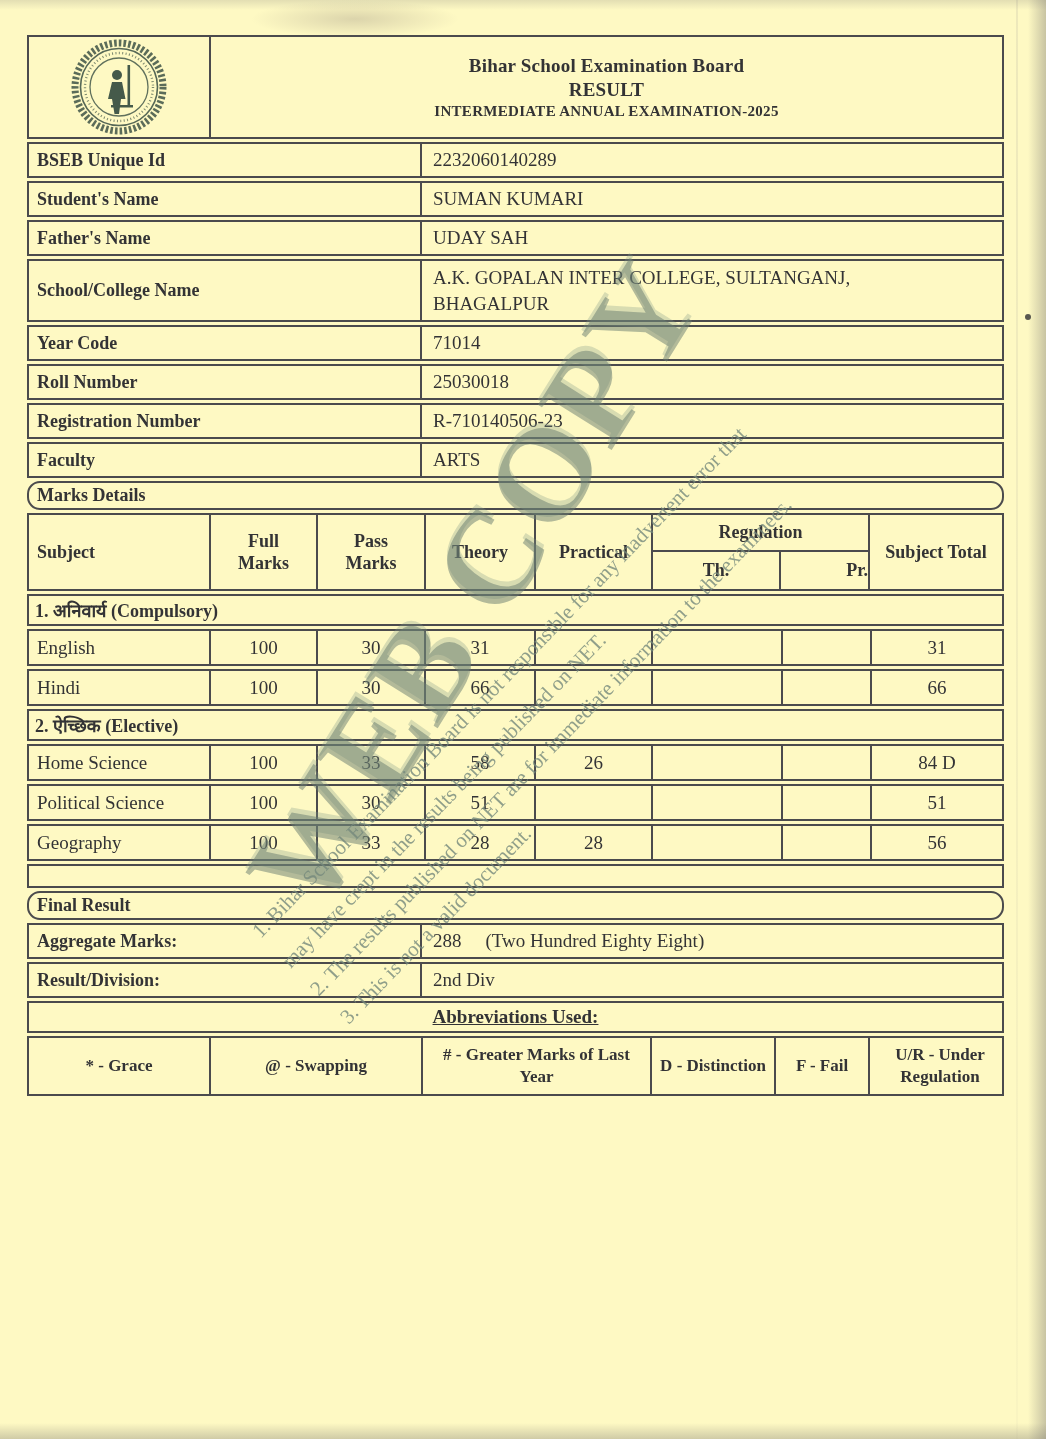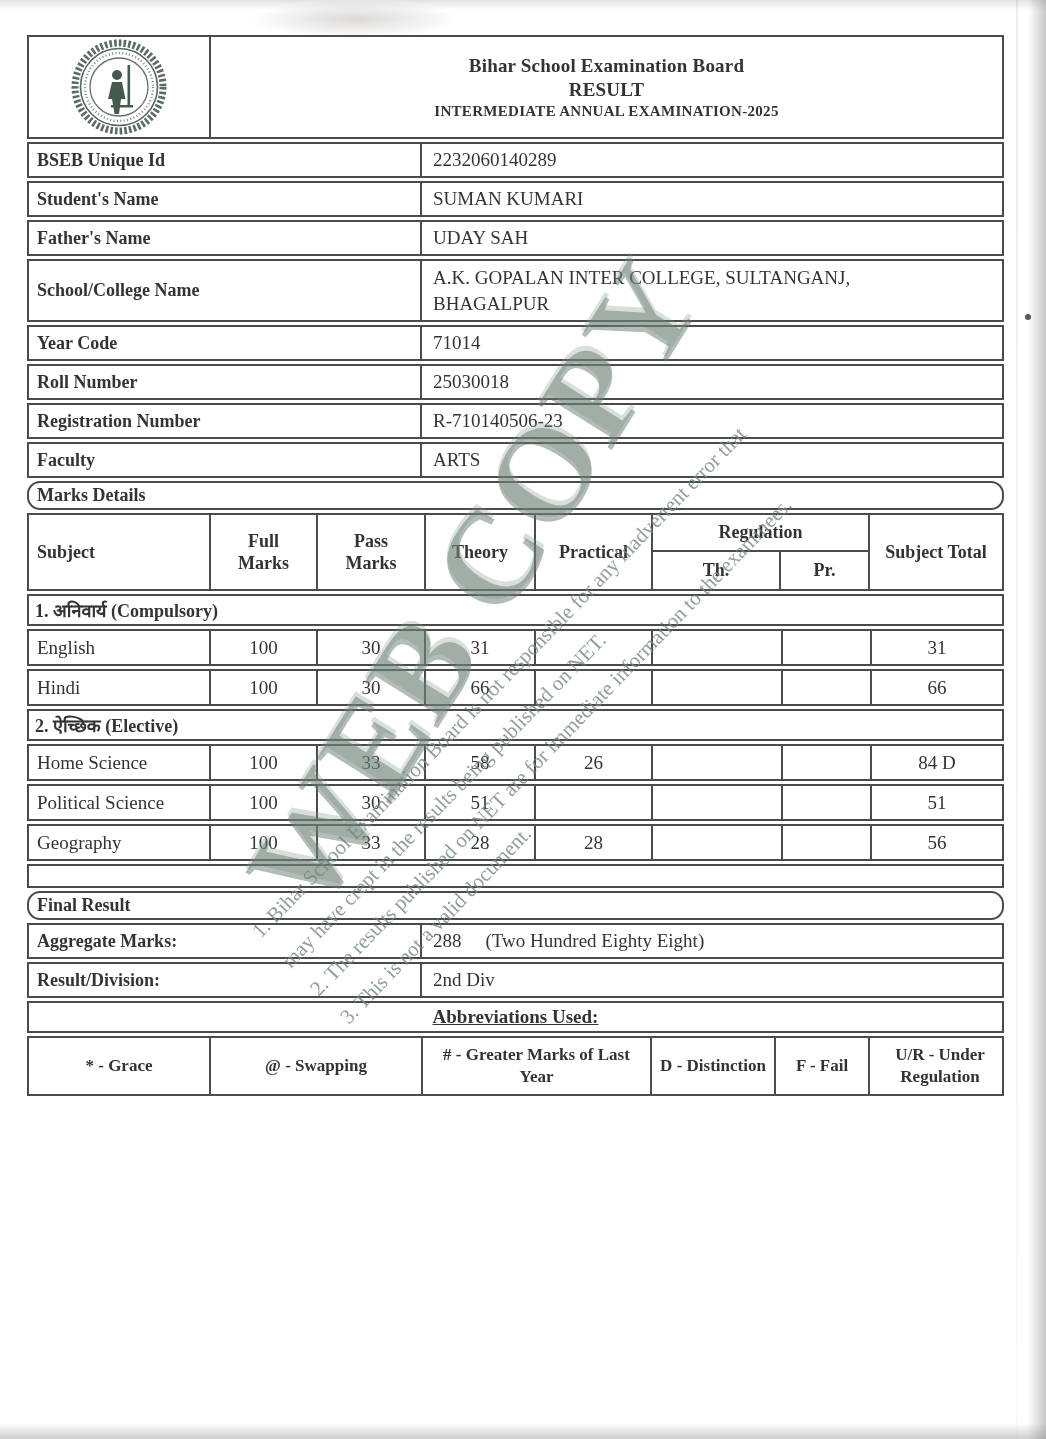--- a/index.html
+++ b/index.html
@@ -1,19 +1,19 @@
 <!DOCTYPE html>
 <html><head>
 <meta charset="utf-8">
 <style>
   * { box-sizing: border-box; }
   html,body { margin:0; padding:0; background:#dedcd8; }
   .page {
     position:relative; width:1046px; height:1439px;
-    background:#ffffff; overflow:hidden;
+    background:#fef9c3; overflow:hidden;
     font-family:"Liberation Serif", serif; color:#333335;
   }
   
   .shade-right { position:absolute; top:0; right:0; width:18px; height:100%;
     background:linear-gradient(to right, rgba(0,0,0,0), rgba(125,122,117,0.42)); z-index:8; }
   .shade-bottom { position:absolute; left:0; bottom:0; width:100%; height:16px;
     background:linear-gradient(to bottom, rgba(0,0,0,0), rgba(120,117,112,0.35)); z-index:8; }
   .shade-top { position:absolute; left:0; top:0; width:100%; height:10px;
     background:linear-gradient(to bottom, rgba(130,127,122,0.22), rgba(0,0,0,0)); z-index:8; }
   .smudge-top { position:absolute; left:250px; top:0px; width:210px; height:38px;
@@ -52,21 +52,21 @@
   .narrow { max-width:66px; display:block; margin:0 auto; }
   .c-subject { width:182px; }
   .c-full { width:107px; }
   .c-pass { width:108px; }
   .c-theory { width:110px; }
   .c-practical { width:117px; }
   .c-reg { width:217px; display:flex; flex-direction:column; border-right:2px solid #4b4b4d; }
   .reg-top { height:37px; display:flex; align-items:center; justify-content:center; border-bottom:2px solid #4b4b4d; }
   .reg-bottom { flex:1; display:flex; }
   .reg-th { width:128px; border-right:2px solid #4b4b4d; display:flex; align-items:center; justify-content:center; }
-  .reg-pr { flex:1; display:flex; align-items:center; justify-content:center; }
+  .reg-pr { flex:1; display:flex; align-items:center; justify-content:flex-end; }
   .c-total { flex:1; border-right:none !important; }
   .mh-cell.c-subject { justify-content:flex-start; padding-left:8px; text-align:left; }
 
   .section-row { min-height:28px; font-weight:bold; font-size:18px; padding:2px 6px; display:flex; align-items:center; }
   .mark-row { height:37px; font-size:19px; }
   .mr-cell { display:flex; align-items:center; justify-content:center; border-right:2px solid #4b4b4d; }
   .mr-cell.c-subject { justify-content:flex-start; padding-left:8px; }
   .empty-row { height:24px; }
 
   

